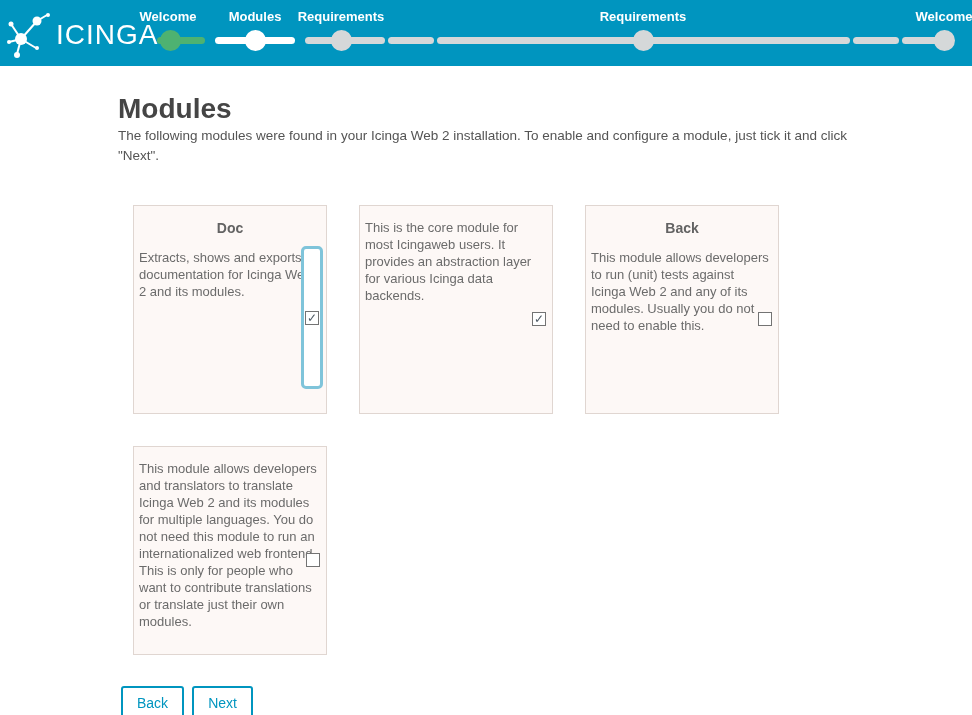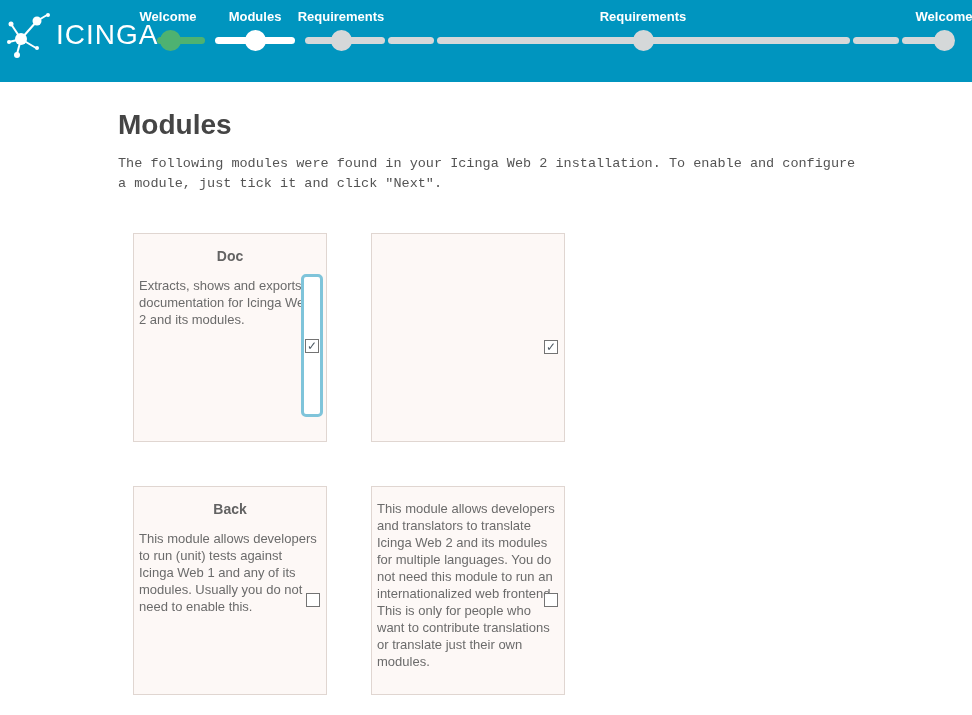--- a/index.html
+++ b/index.html
@@ -1,20 +1,20 @@
 <!DOCTYPE html>
 <html style="--header: #0095bf; --accent: #0095bf; --done: #4eb271; --pending: #d5d8d9; --card-bg: #fdf8f6; --card-border: #e0d6d1; --focus: #7fc4da; --title: #454545; --text: #545454; --card-title: #636363; --card-text: #6b6b6b;"><head>
 <meta charset="utf-8">
 <style>
   * { margin:0; padding:0; box-sizing:border-box; }
   html,body { width:972px; height:715px; background:#fff; overflow:hidden;
               font-family:"Liberation Sans", sans-serif; }
 
   
-  .header { position:relative; width:972px; height:82px;
+  .header { position:relative; width:972px; height:66px;
             background:var(--header,#0095bf); }
   .logo { position:absolute; left:6px; top:10px; display:flex; align-items:center; }
   .logo svg { width:48px; height:50px; }
   .logo-text { color:#fff; font-size:28px; font-weight:400; letter-spacing:1px; margin-left:2px; }
 
   .seg { position:absolute; top:37px; height:7px; border-radius:4px;
          background:var(--pending,#d5d8d9); }
   .seg.s1 { left:157px; width:48px;  background:var(--done,#4eb271); }
   .seg.s2 { left:215px; width:80px;  background:#fff; }
   .seg.s3 { left:305px; width:80px; }
@@ -36,25 +36,25 @@
   .step-label.l1 { left:168px; }
   .step-label.l2 { left:255px; }
   .step-label.l3 { left:341px; }
   .step-label.l5 { left:643px; }
   .step-label.l7 { left:944px; }
 
   
   .content { padding-left:118px; }
   h1.page-title { margin-top:27px; font-size:28px; font-weight:600;
                   color:var(--title,#454545); }
-  .intro { margin-top:13px; max-width:742px; font-size:13.5px; line-height:20px;
-           color:var(--text,#545454);font-family:Liberation Mono, monospace; }
+  .intro { margin-top:1px; max-width:742px; font-size:13.5px; line-height:20px;
+           color:var(--text,#545454); }
 
   .cards { margin-left:15px; margin-top:39px; width:660px;
-           display:flex; flex-wrap:wrap; gap:44px; }
+           display:flex; flex-wrap:wrap; gap:32px; }
   .card { position:relative; width:194px; height:209px;
           background:var(--card-bg,#fdf8f6);
           border:1px solid var(--card-border,#e0d6d1); }
   .card-title { padding-top:14px; text-align:center; font-size:14px; font-weight:700;
                 color:var(--card-title,#636363); line-height:16px; }
   .card-desc { margin-top:13px; padding:0 6px 0 5px; font-size:13px; line-height:17px;
                color:var(--card-text,#6b6b6b); }
   .checkbox { display:flex; align-items:center; justify-content:center;
               width:14px; height:14px; background:#fff; border:1px solid #737373;
               font-size:12px; color:#515c66; line-height:1; cursor:pointer; }
@@ -126,26 +126,27 @@
 
     <div class="card">
       <div class="card-title">Doc</div>
       <div class="card-desc">Extracts, shows and exports documentation for Icinga Web 2 and its modules.</div>
       <span class="focus-ring">
         <span class="checkbox checked">✓</span>
       </span>
     </div>
 
     <div class="card">
+      <div class="card-desc">This is the core module for most Icingaweb users. It provides an abstraction layer for various Icinga data backends.</div>
       <span class="checkbox cb-plain checked">✓</span>
     </div>
 
     <div class="card">
       <div class="card-title">Back</div>
-      <div class="card-desc">This module allows developers to run (unit) tests against Icinga Web 1 and any of its modules. Usually you do not need to enable this.</div>
+      <div class="card-desc">This module allows developers to run (unit) tests against Icinga Web 2 and any of its modules. Usually you do not need to enable this.</div>
       <span class="checkbox cb-plain"></span>
     </div>
 
     <div class="card">
       <div class="card-desc">This module allows developers and translators to translate Icinga Web 2 and its modules for multiple languages. You do not need this module to run an internationalized web frontend. This is only for people who want to contribute translations or translate just their own modules.</div>
       <span class="checkbox cb-plain"></span>
     </div>
 
   </div>
 

